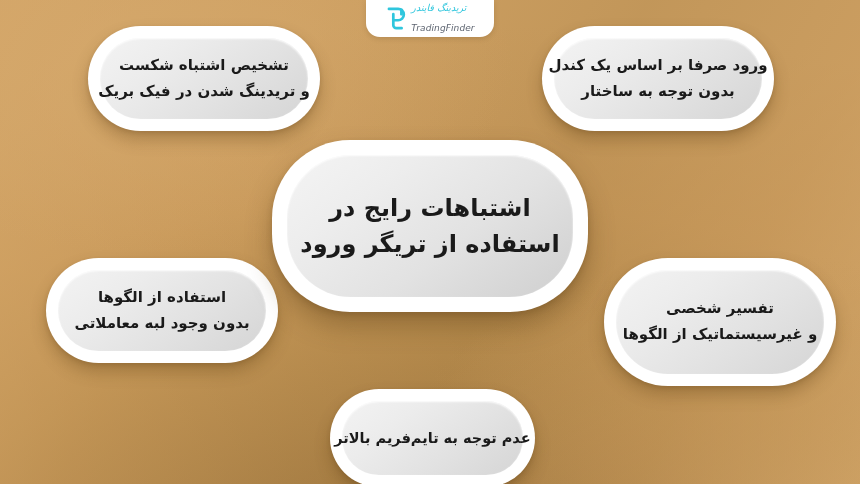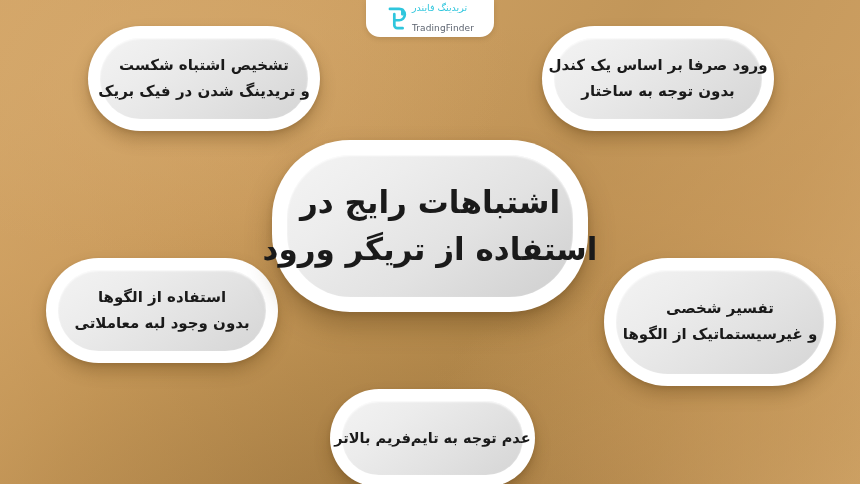--- a/index.html
+++ b/index.html
@@ -49,20 +49,21 @@
     width: 128px;
     height: 37px;
     background: #ffffff;
     border-radius: 0 0 14px 14px;
     display: flex;
     align-items: center;
     justify-content: center;
     gap: 5px;
     box-shadow: 0 2px 5px rgba(90,60,20,0.18);
     z-index: 6;
+    font-style: italic;
   }
   .logo-text {
     display: flex;
     flex-direction: column;
     align-items: flex-end;
     line-height: 1.05;
   }
   .logo-fa {
     font-size: 9.5px;
     color: #2fc6dd;
@@ -132,21 +133,21 @@
     box-shadow:
       0 14px 26px rgba(80,52,14,0.34),
       0 3px 6px rgba(80,52,14,0.20);
     z-index: 5;
   }
   #center-node .pill-inner {
     border-radius: 64px;
     background: linear-gradient(143deg, #f4f4f4 0%, #ededed 28%, #e2e2e2 60%, #cfcfcf 100%);
   }
   #center-node .pill-line {
-    font-size: 31px;
+    font-size: 24px;
     line-height: 1.52;
     letter-spacing: -.4px;
   }
 
   
   #node-topleft     { left: 88px;  top: 26px;  width: 232px; height: 105px; }
   #node-topright    { left: 542px; top: 26px;  width: 232px; height: 105px; }
   #node-left        { left: 46px;  top: 258px; width: 232px; height: 105px; }
   #node-right       { left: 604px; top: 258px; width: 232px; height: 128px; }
   #node-bottom      { left: 330px; top: 389px; width: 205px; height: 98px;  }

